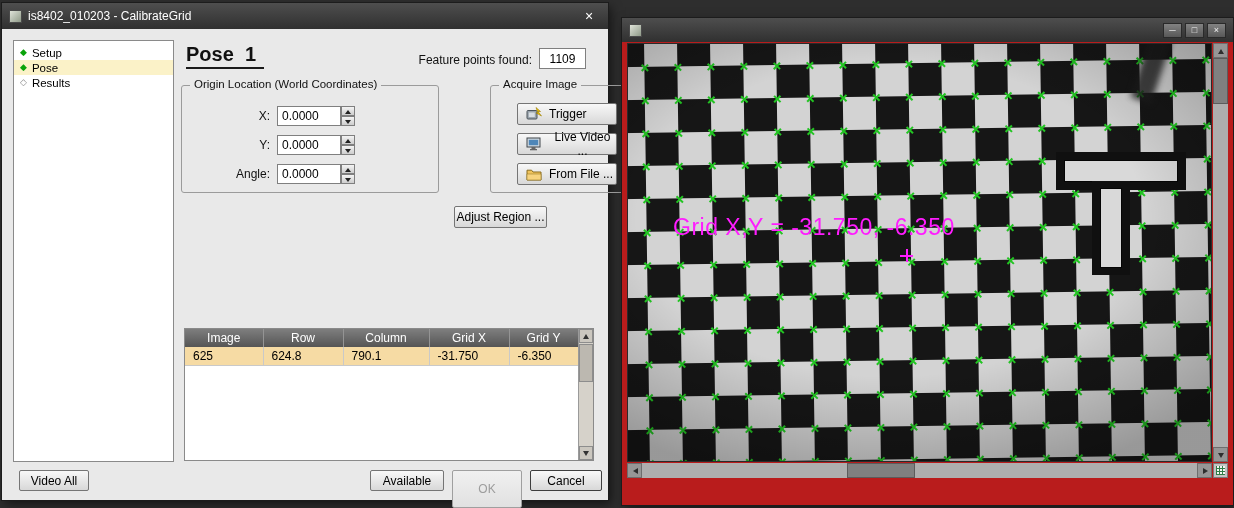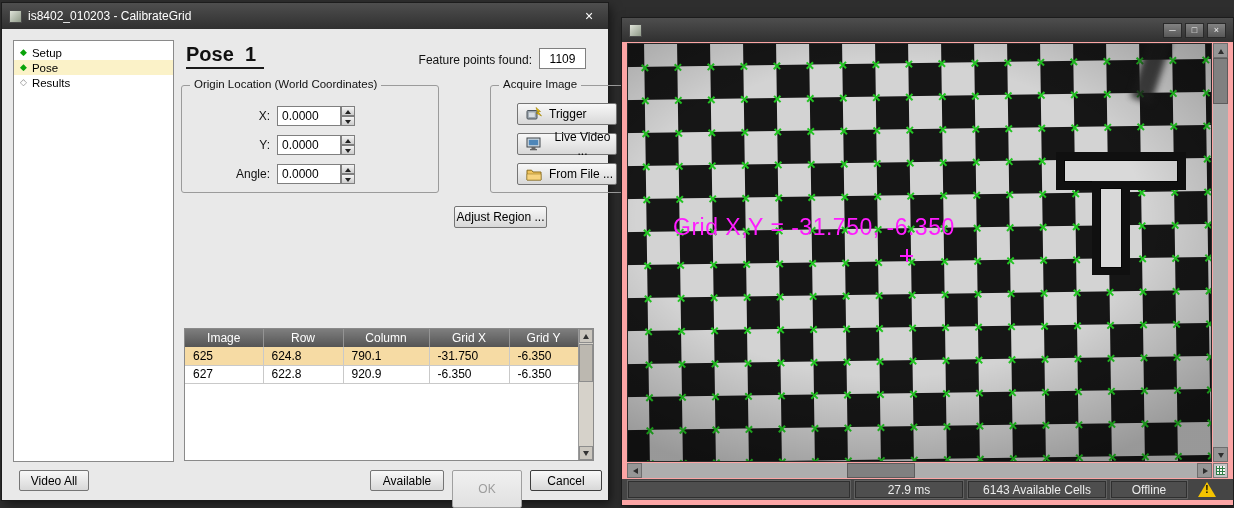--- a/index.html
+++ b/index.html
@@ -73,21 +73,21 @@
 
   .clear-btn    { position:absolute; left:17px;  top:441px; width:70px; height:21px; }
   .calibrate-btn{ position:absolute; left:368px; top:441px; width:74px; height:21px; }
   .ok-btn       { position:absolute; left:450px; top:441px; width:70px; height:38px; }
   .ok-btn.disabled { color:#9d9d9d; background:linear-gradient(#f0f0f0,#e1e1e1); border-color:#9f9f9f; }
   .cancel-btn   { position:absolute; left:528px; top:441px; width:72px; height:21px; border:1px solid #3e3e3e; }
 
   
   .win-right { left:622px; top:18px; width:611px; height:487px; }
   .win-right .titlebar { height:24px; }
-  .win-body-r { position:absolute; left:0; right:0; top:24px; bottom:0; background:#fca5a5; }
+  .win-body-r { position:absolute; left:0; right:0; top:24px; bottom:0; background:#b91c1c; }
 
   .viewport { position:absolute; left:5px; top:1px; width:585px; height:419px; background:#141414; overflow:hidden; border:1px solid #2a2a2a; }
   .cb-layer { position:absolute; left:-14px; top:-14px; width:613px; height:447px; transform:rotate(-0.8deg);
               background:repeating-conic-gradient(#d3d3d3 0 90deg, #161616 0 180deg); background-size:66px 66px; z-index:1; }
   .fp-cross { position:absolute; width:9px; height:9px; margin:-4px 0 0 -4px; }
   .fp-cross::before, .fp-cross::after { content:""; position:absolute; left:0; top:4px; width:9px; height:2px; background:#22c522; }
   .fp-cross::before { transform:rotate(45deg); }
   .fp-cross::after  { transform:rotate(-45deg); }
 
   .fid-pad, .fid-bar { position:absolute; z-index:2; }
@@ -254,27 +254,20 @@
                 <th>Grid X</th>
                 <th>Grid Y</th>
               </tr>
             </thead>
           <tbody>
               <tr class="sel">
                 <td>625</td>
                 <td>624.8</td>
                 <td>790.1</td>
                 <td>-31.750</td>
-                <td>-6.350</td>
-              </tr>
-              <tr>
-                <td>627</td>
-                <td>622.8</td>
-                <td>920.9</td>
-                <td>-6.350</td>
                 <td>-6.350</td>
               </tr>
             </tbody>
         </table>
         <div class="tbl-scroll">
           <div class="tsb-btn up"></div>
           <div class="tsb-thumb"></div>
           <div class="tsb-btn down"></div>
         </div>
       </div>
@@ -559,26 +552,16 @@
       </div>
       <div class="hscroll">
         <div class="sb-btn sb-left"></div>
         <div class="sb-hthumb"></div>
         <div class="sb-btn sb-right"></div>
       </div>
       <div class="corner-btn">
         <div class="grid-ico"></div>
       </div>
 
-      <footer class="statusbar">
-        <div class="seg seg-wide"></div>
-        <div class="seg seg-time">27.9 ms</div>
-        <div class="seg seg-cells">6143 Available Cells</div>
-        <div class="seg seg-offline">Offline</div>
-        <div class="warn">
-          <span class="warn-tri"></span>
-          <span class="warn-bang">!</span>
-        </div>
-      </footer>
     </div>
   </section>
 
 </div>
 
 </body></html>

